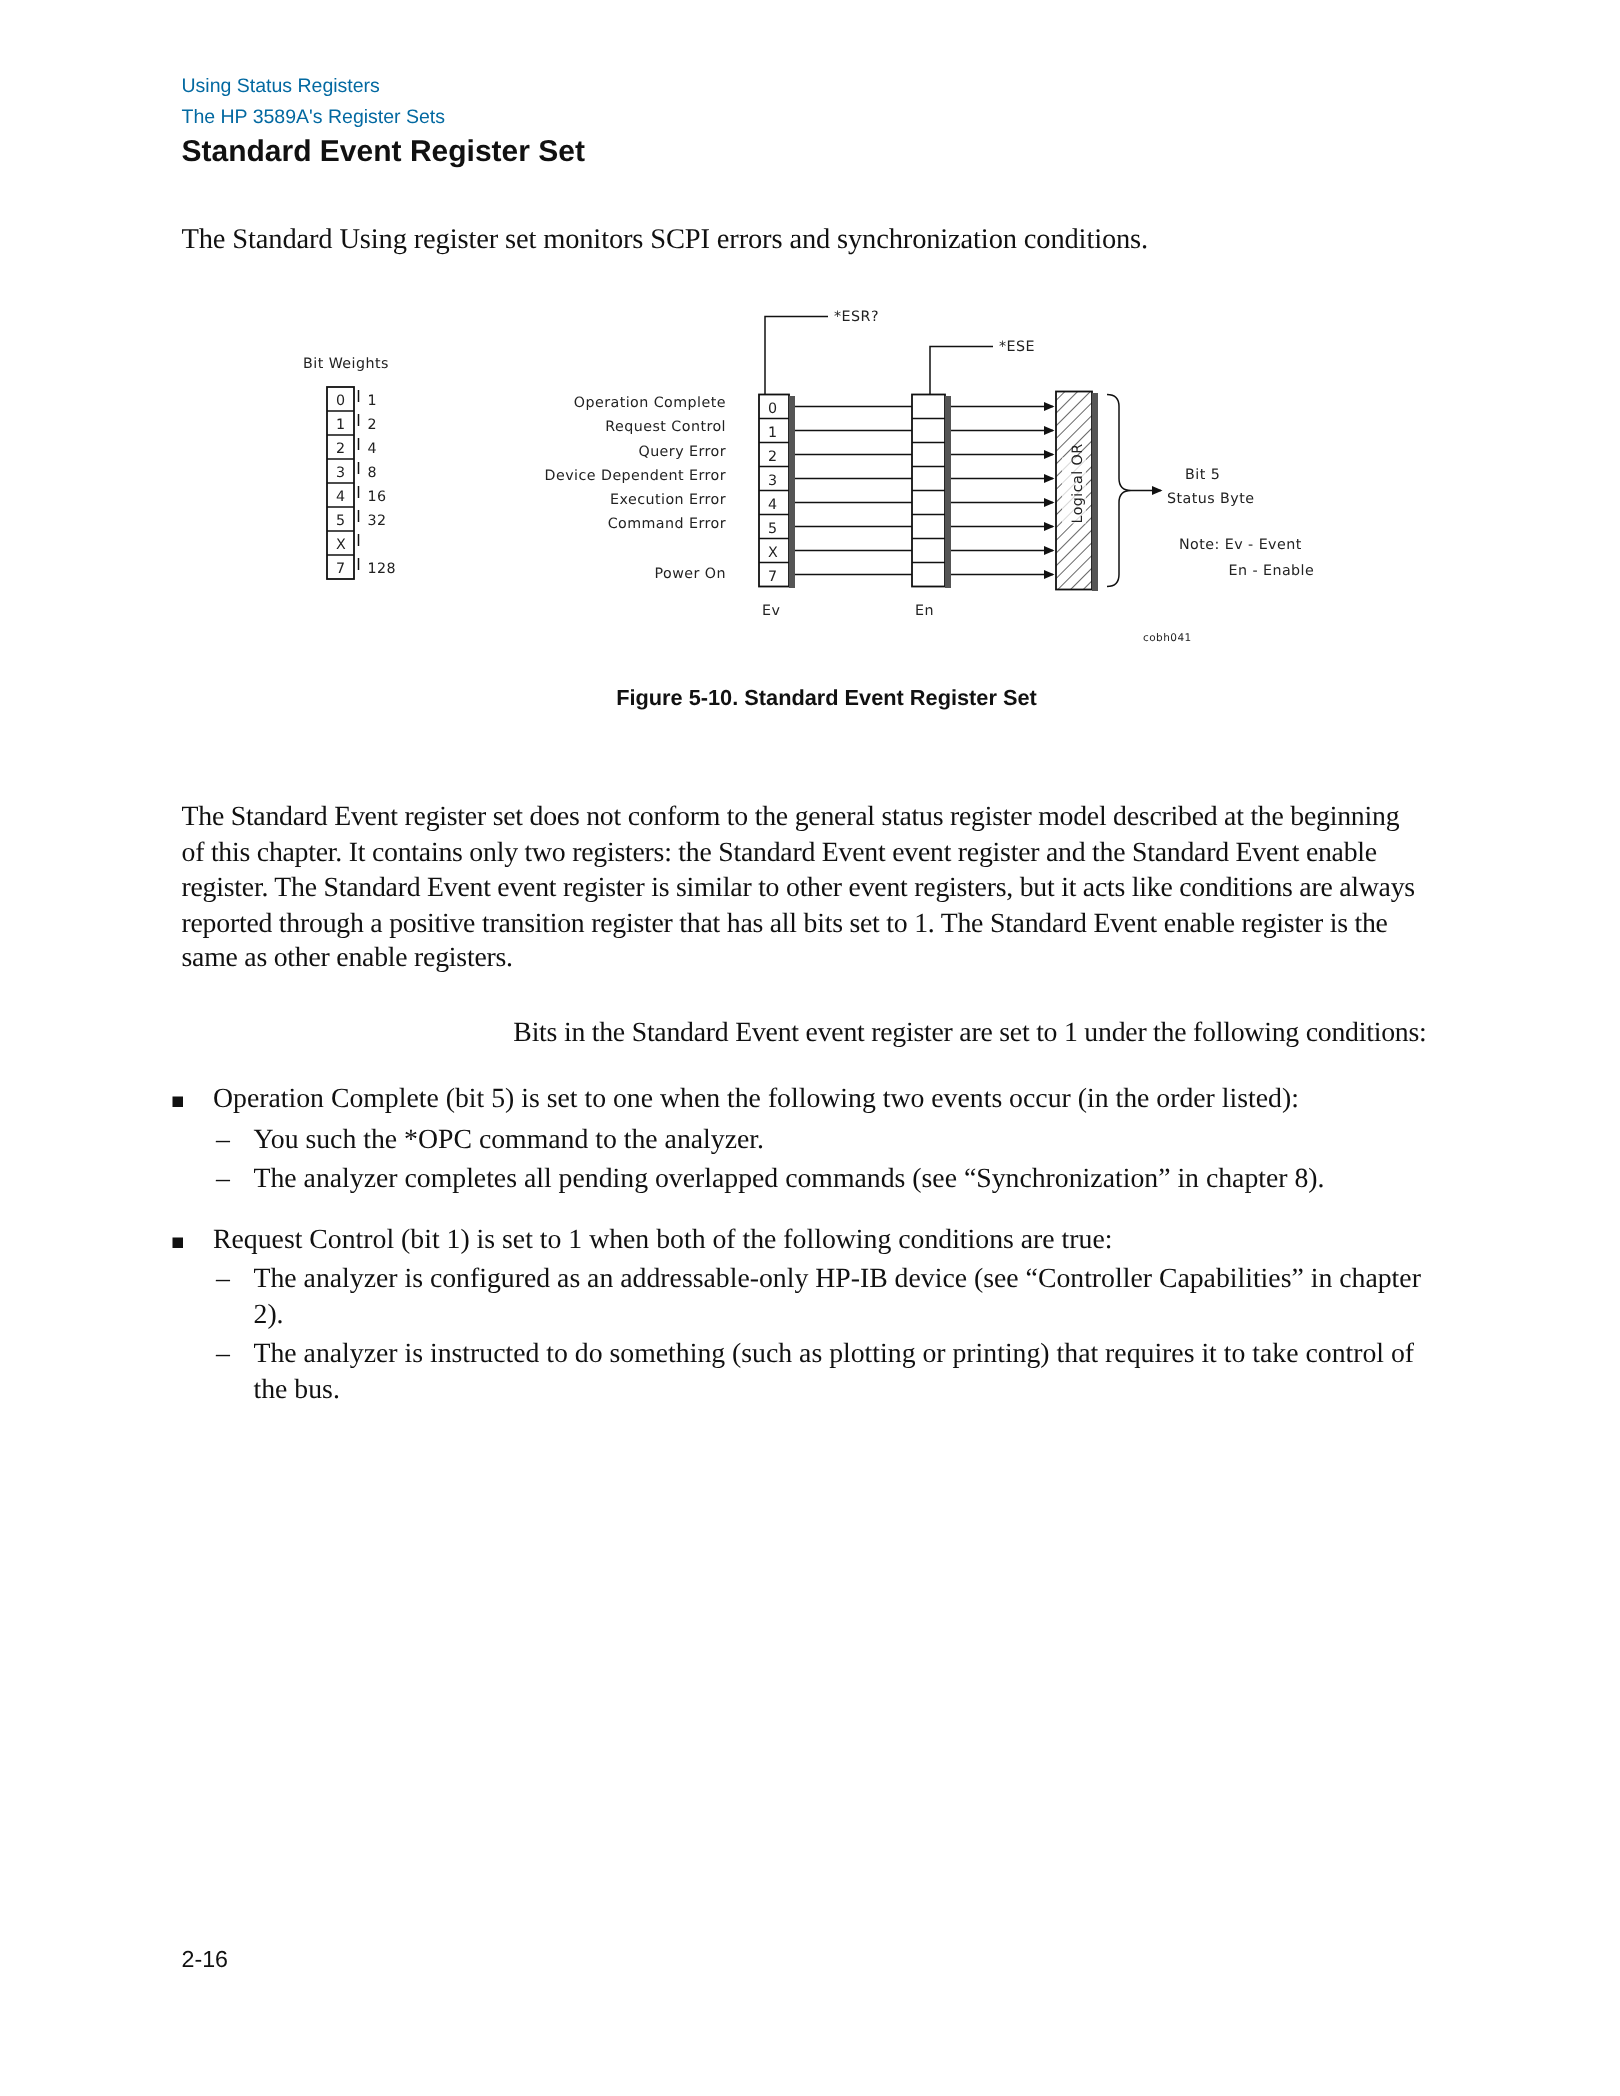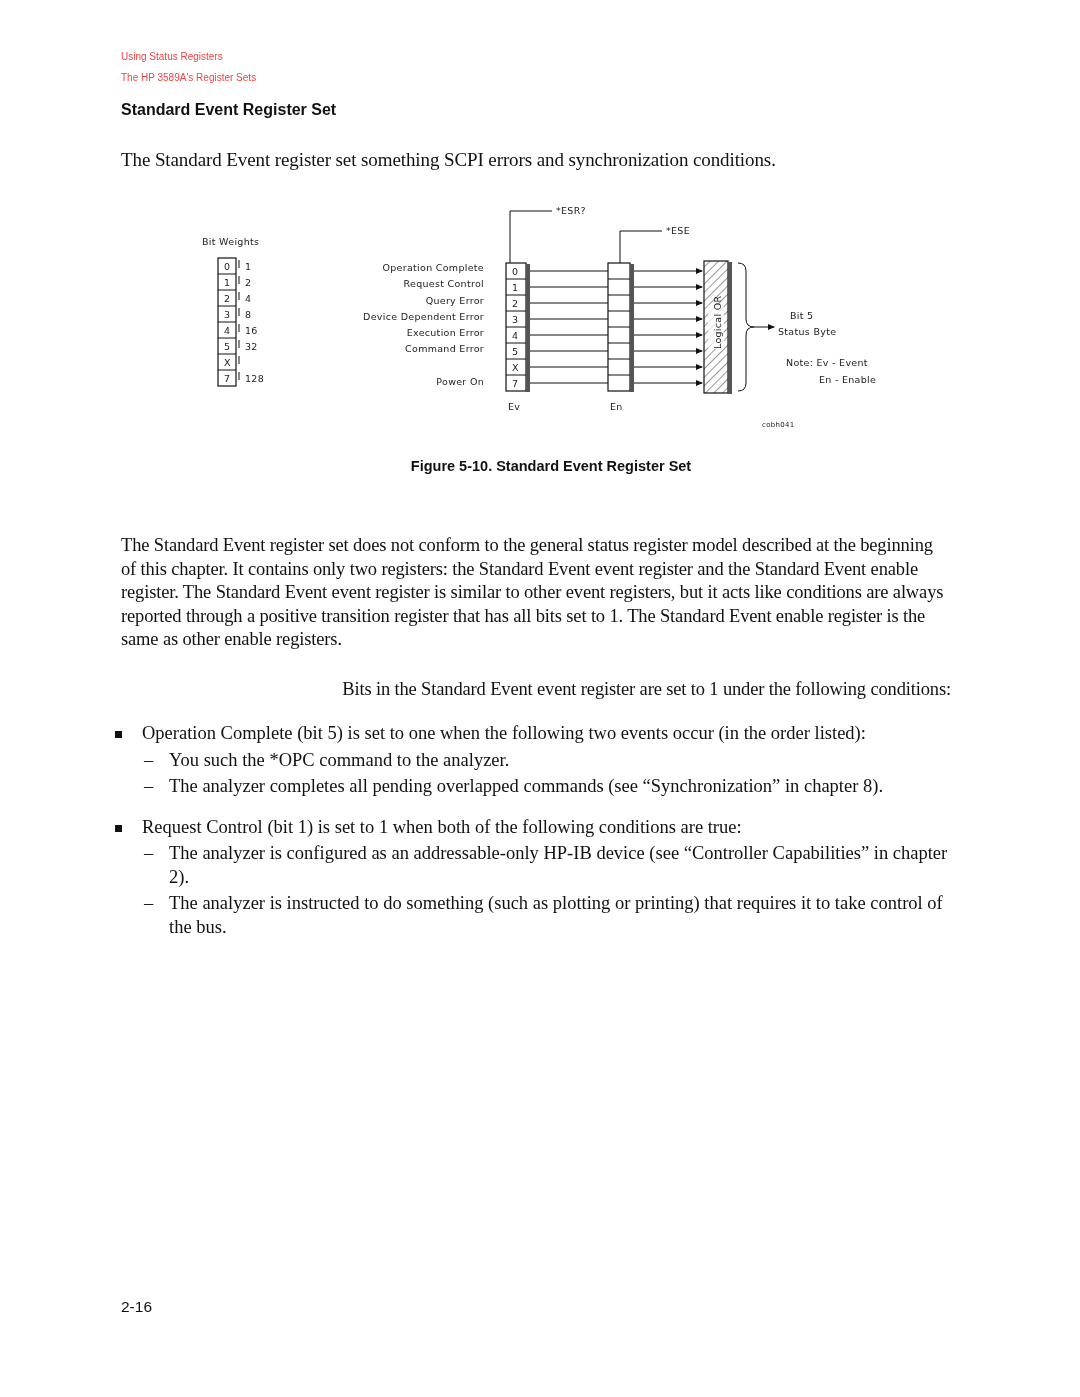--- a/index.html
+++ b/index.html
@@ -1,22 +1,22 @@
 <!DOCTYPE html>
 <html><head>
 <meta charset="utf-8">
 <style>
   html, body { margin: 0; padding: 0; background: #ffffff; }
   body { width: 1080px; height: 1397px; position: relative; overflow: hidden; color: #111; }
   .sans { font-family: "Liberation Sans", sans-serif; }
   .serif { font-family: "Liberation Serif", serif; }
   .abs { position: absolute; }
 
-  .running-head { left: 121px; top: 46px; font-size: 10px; line-height: 21px; color: #ef4444; }
-  .section-title { left: 121px; top: 101px; font-size: 16px; font-weight: bold; }
+  .running-head { left: 121px; top: 46px; font-size: 13px; line-height: 21px; color: #0369a1; }
+  .section-title { left: 121px; top: 90px; font-size: 20px; font-weight: bold; }
   .intro { left: 121px; top: 149px; font-size: 19px; letter-spacing: -0.1px; }
 
   .figure { left: 190px; top: 195px; width: 720px; height: 240px; }
   .figure svg { position: absolute; left: 0; top: 0; }
   .dlbl { font-family: "DejaVu Sans", sans-serif; font-size: 9.5px; fill: #222; letter-spacing: 0.3px; }
 
   .fig-caption { left: 121px; width: 860px; top: 458px; font-size: 14.5px; font-weight: bold; text-align: center; }
 
   .para { left: 121px; width: 830px; font-size: 18.5px; line-height: 23.5px; letter-spacing: -0.15px; }
   .p1 { top: 534px; }
@@ -34,21 +34,21 @@
 </head>
 <body>
 
 <div class="abs running-head sans">
   <div>Using Status Registers</div>
   <div>The HP 3589A's Register Sets</div>
 </div>
 
 <div class="abs section-title sans">Standard Event Register Set</div>
 
-<div class="abs intro serif">The Standard Event register set something SCPI errors and synchronization conditions.</div>
+<div class="abs intro serif">The Standard Using register set monitors SCPI errors and synchronization conditions.</div>
 
 <div class="abs figure">
   <svg width="720" height="240" viewBox="0 0 720 240" xmlns="http://www.w3.org/2000/svg">
     <defs>
       <pattern id="hatch" width="6" height="6" patternUnits="userSpaceOnUse" patternTransform="rotate(45)">
         <line x1="0" y1="0" x2="0" y2="6" stroke="#333" stroke-width="1"></line>
       </pattern>
       <marker id="arrow" markerWidth="7" markerHeight="6" refX="6" refY="3" orient="auto">
         <path d="M0,0 L7,3 L0,6 z" fill="#111"></path>
       </marker>

